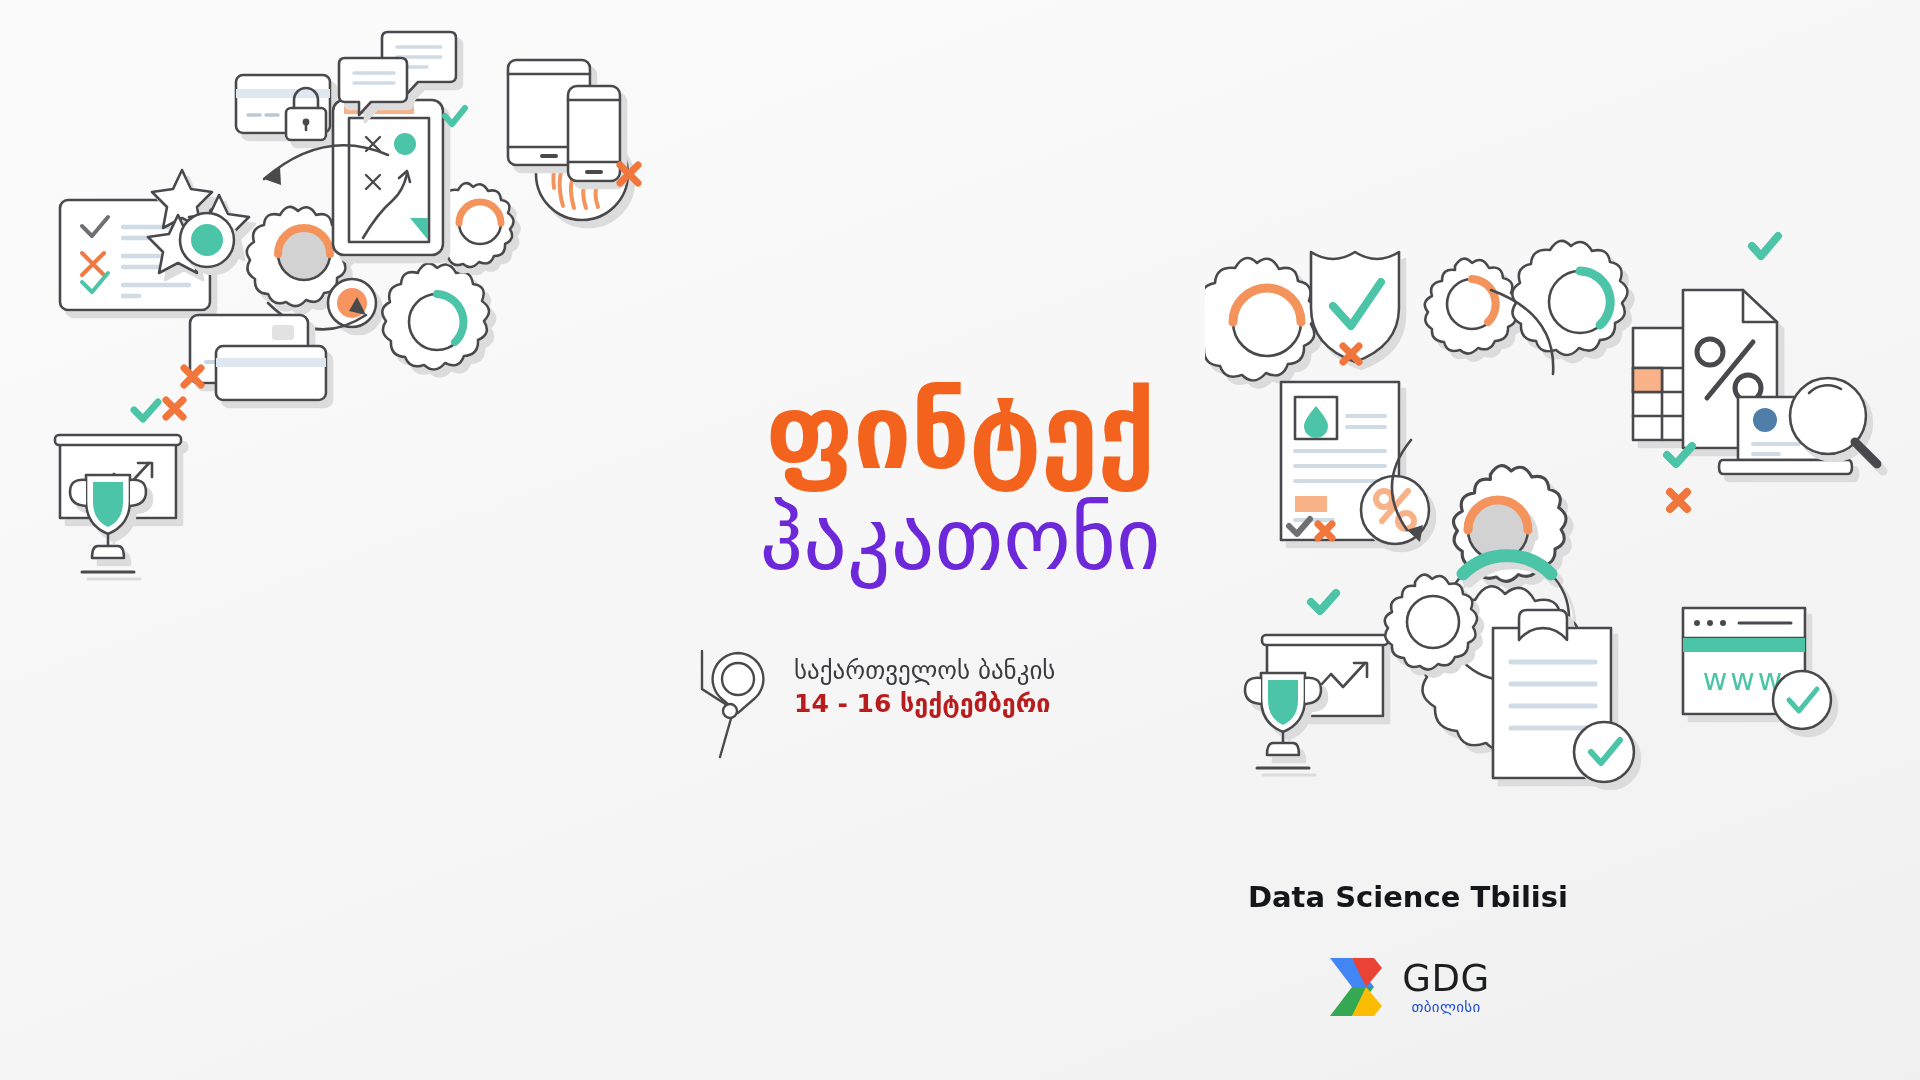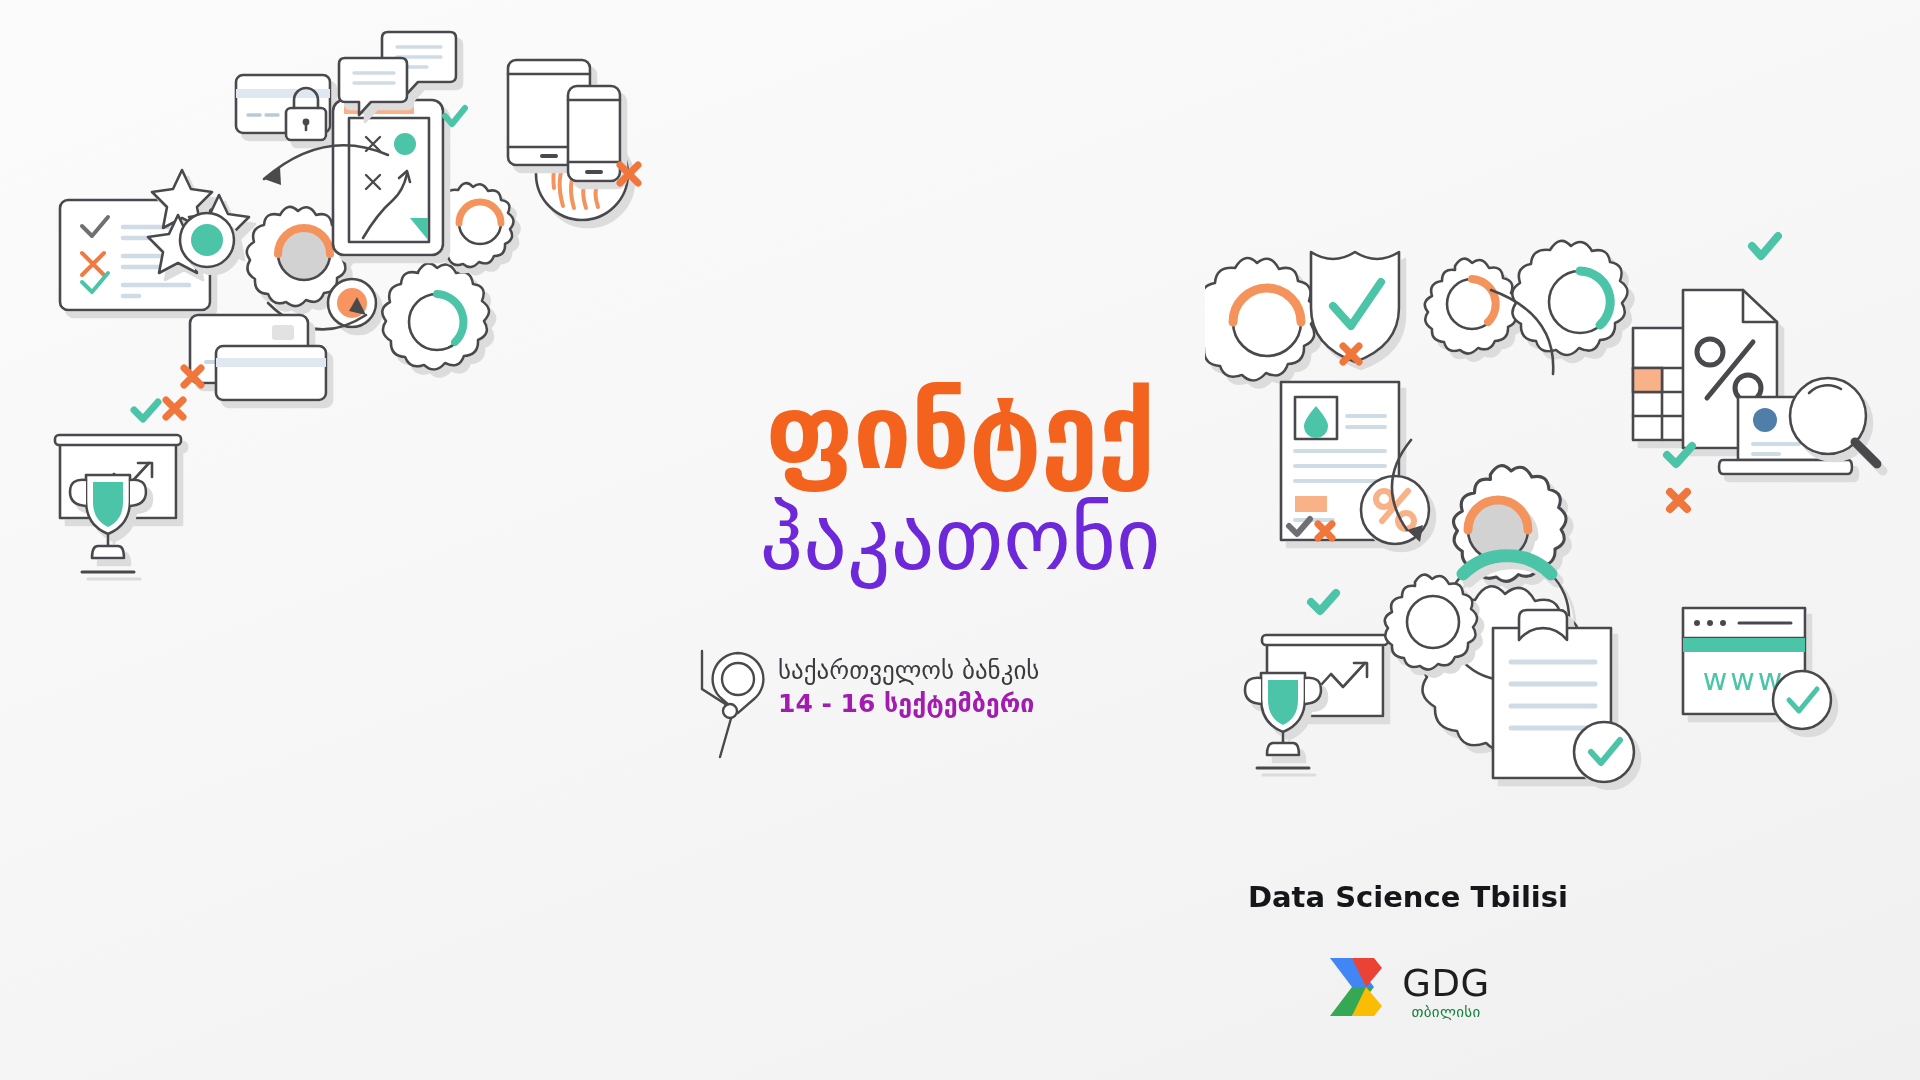--- a/index.html
+++ b/index.html
@@ -20,37 +20,37 @@
     margin:0;white-space:nowrap;
   }
   .title-sub{
     font-size:86px;font-weight:400;line-height:1.05;
     margin:10px 0 0 0;white-space:nowrap;color:#6d28d9;
   }
 
   
   .venue-row{
     position:absolute;left:700px;top:645px;
-    display:flex;align-items:flex-start;gap:4px;
+    display:flex;align-items:flex-start;gap:20px;
   }
   .pin-wrap{position:relative;width:74px;height:116px;flex:none;}
   .venue-text{padding-top:10px;}
   .venue-line{font-size:25px;color:#3a3b3e;line-height:1.28;white-space:nowrap;}
-  .venue-date{font-size:25px;font-weight:700;color:#a21caf;margin-top:2px;white-space:nowrap;}
+  .venue-date{font-size:25px;font-weight:700;color:#b91c1c;margin-top:2px;white-space:nowrap;}
 
   
   .footer-brand{
     position:absolute;right:52px;bottom:60px;
     display:flex;align-items:center;gap:40px;flex-direction:column;
   }
   .ds-label{font-size:29px;font-weight:700;color:#15161a;white-space:nowrap;}
-  .gdg-lock{display:flex;align-items:flex-end;gap:14px;}
+  .gdg-lock{display:flex;align-items:center;gap:14px;}
   .gdg-text{display:flex;flex-direction:column;align-items:center;line-height:1;}
   .gdg-word{font-size:37px;font-weight:400;letter-spacing:.5px;color:#1d1e20;}
-  .gdg-geo{font-size:15px;color:#15803d;margin-top:3px;letter-spacing:.3px;}
+  .gdg-geo{font-size:15px;color:#1d4ed8;margin-top:3px;letter-spacing:.3px;}
 
   
   .art{position:absolute;top:0;left:0;pointer-events:none;}
   .art-left{left:30px;top:10px;}
   .art-right{left:1205px;top:230px;}
 </style>
 </head>
 <body>
 
 <div class="stage">

